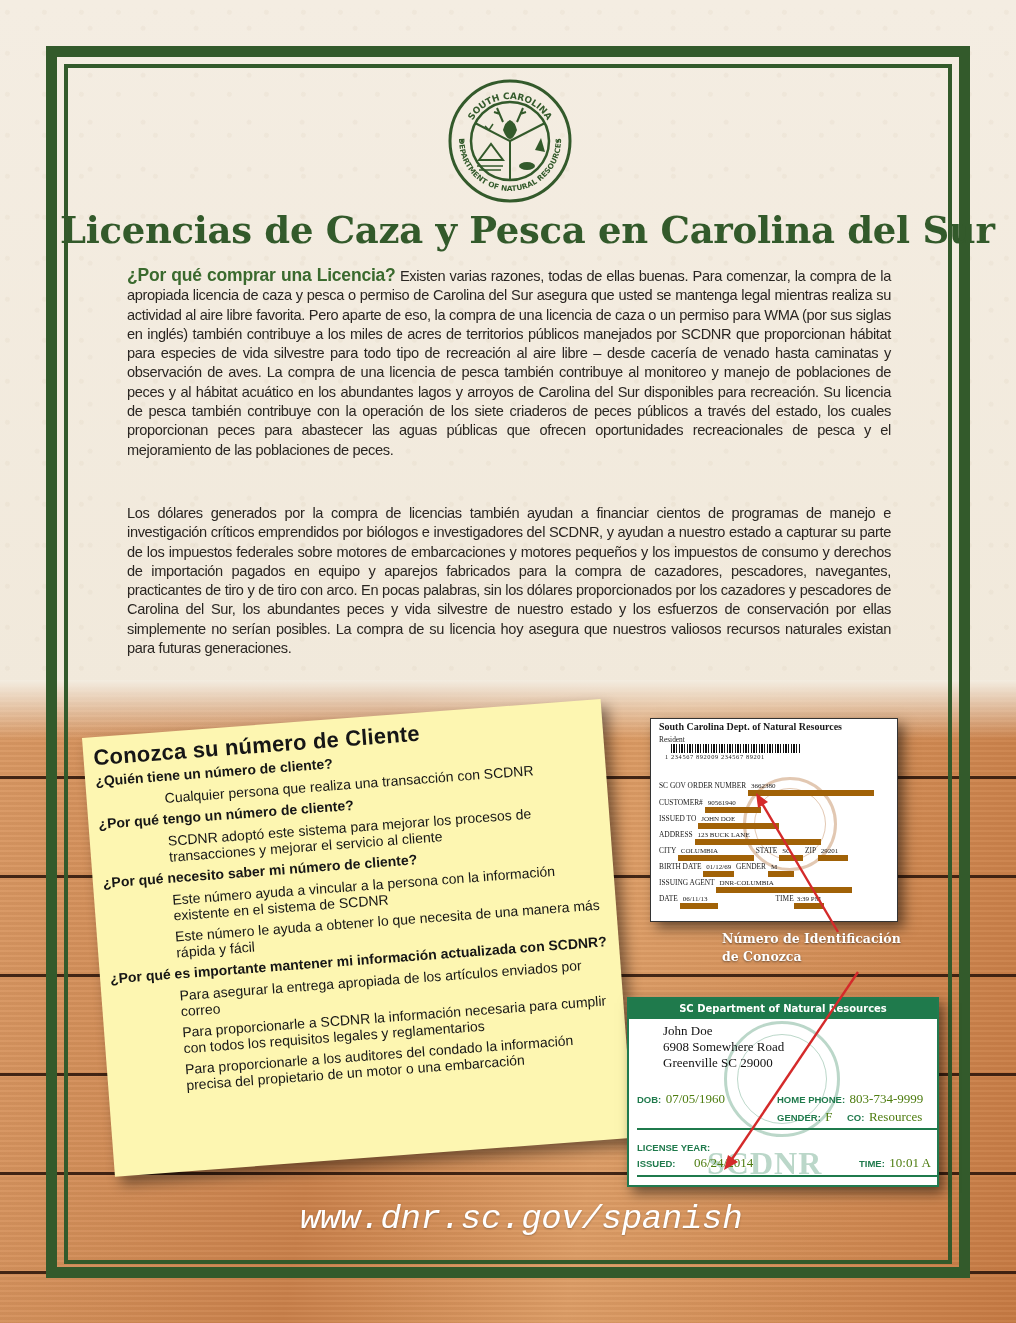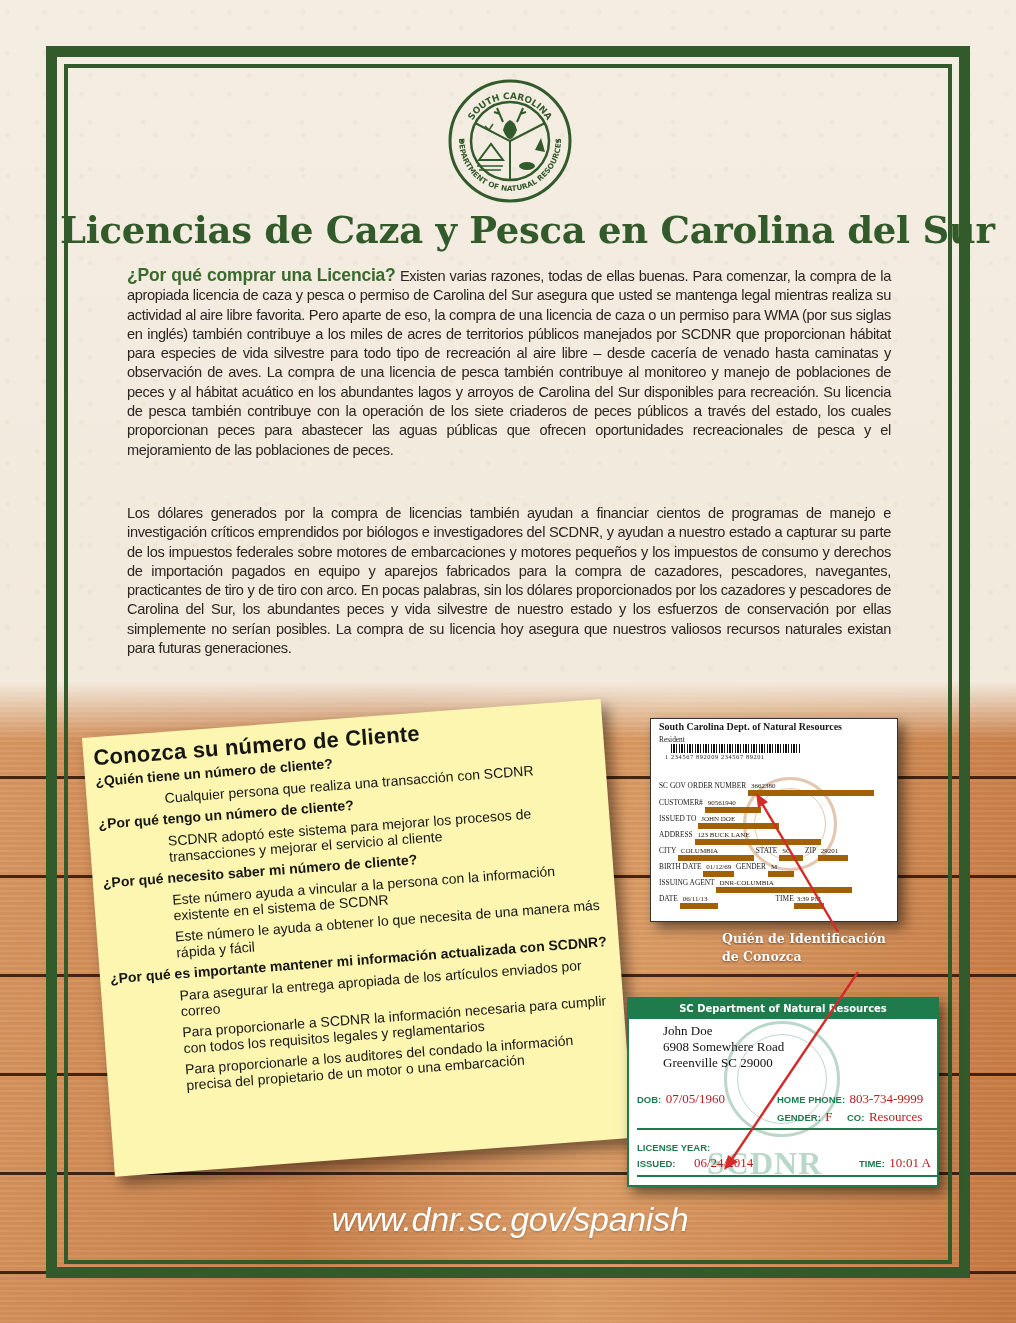--- a/index.html
+++ b/index.html
@@ -66,28 +66,28 @@
   .gcard{position:absolute;left:627px;top:997px;width:308px;height:186px;background:#fff;
     border:2px solid #217a4f;box-shadow:5px 6px 12px rgba(0,0,0,0.5);overflow:hidden;}
   .gcard .ghdr{height:20px;background:#1f7a4c;color:#fff;font-weight:bold;font-size:10px;
     text-align:center;line-height:20px;font-family:"DejaVu Sans",sans-serif;}
   .gcard .addr{position:absolute;left:34px;top:24px;font-family:"Liberation Serif",serif;font-size:13px;line-height:16px;color:#111;}
   .gcard .seal{position:absolute;left:95px;top:22px;width:110px;height:110px;border-radius:50%;
     border:3px solid rgba(60,140,100,0.35);}
   .gcard .seal::after{content:"";position:absolute;left:10px;top:10px;right:10px;bottom:10px;border-radius:50%;
     border:1.5px solid rgba(60,140,100,0.35);}
   .gcard .lbl{font-family:"Liberation Sans",sans-serif;font-weight:bold;color:#1f7a4c;font-size:9.5px;}
-  .gcard .v{font-family:"Liberation Serif",serif;font-size:13px;color:#b91c1c;}
+  .gcard .v{font-family:"Liberation Serif",serif;font-size:13px;color:#4d7c0f;}
   .gcard .abs{position:absolute;white-space:nowrap;}
   .gcard .rule{position:absolute;left:8px;right:0;height:2px;background:#1f7a4c;}
   .gcard .wm{position:absolute;left:78px;top:146px;font-family:"Liberation Serif",serif;font-weight:bold;
     font-size:32px;color:rgba(60,140,100,0.35);letter-spacing:1px;}
   .arrow{position:absolute;left:0;top:0;width:1016px;height:1323px;pointer-events:none;}
   .url{position:absolute;left:300px;top:1200px;width:420px;text-align:center;color:#fff;
-    font-family:Liberation Sans, sans-serif;font-style:italic;font-size:34px;letter-spacing:-0.3px;
+    font-family:Liberation Mono, monospace;font-style:italic;font-size:34px;letter-spacing:-0.3px;
     text-shadow:0 1px 2px rgba(0,0,0,0.25);}
 </style>
 </head>
 <body>
 
 <div class="paper-bg"></div>
 <div class="wood-bg"></div>
 
 <div class="frame-outer"></div>
 <div class="frame-inner"></div>
@@ -190,21 +190,21 @@
     <span class="val" style="width:130px;">DNR-COLUMBIA</span>
   </div>
   <div class="row" style="top:175px;">
     <span>DATE</span>
     <span class="val" style="width:32px;">06/11/13</span>
     <span style="margin-left:56px;">TIME</span><span class="val">3:39 PM</span>
   </div>
 </div>
 
 <div class="caption">
-  <div>Quién de Identificación</div>
+  <div>Número de Identificación</div>
   <div>de Conozca</div>
 </div>
 
 <div class="gcard">
   <div class="ghdr">SC Department of Natural Resources</div>
   <div class="seal"></div>
   <div class="addr">
     <div>John Doe</div>
     <div>6908 Somewhere Road</div>
     <div>Greenville  SC 29000</div>

